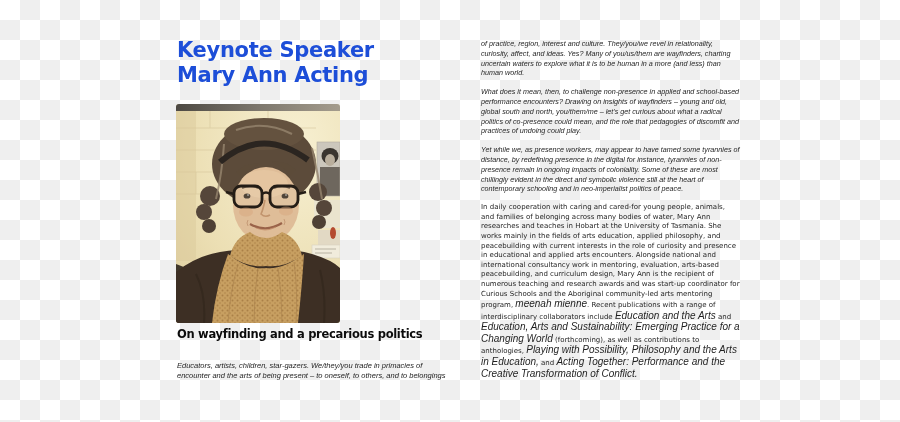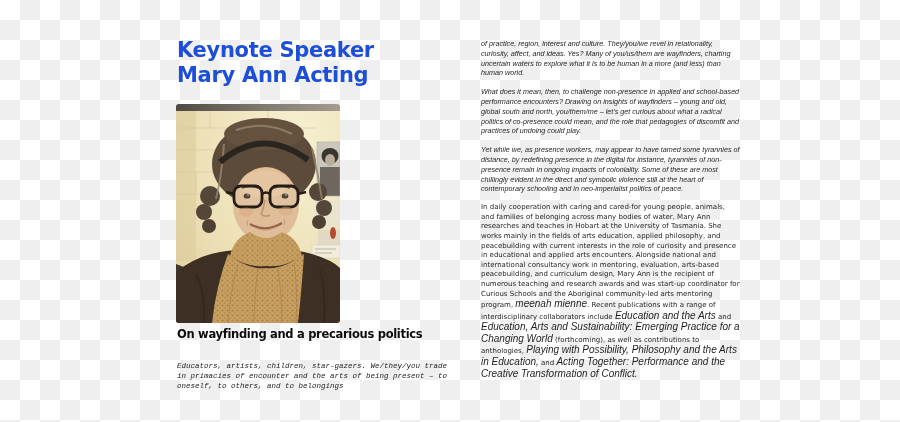--- a/index.html
+++ b/index.html
@@ -32,21 +32,21 @@
     position: absolute; left: 177px; top: 328px; margin: 0;
     font-family: "DejaVu Sans", sans-serif;
     font-size: 11.5px; font-weight: 700; line-height: 13.5px;
     letter-spacing: -0.3px; color: #0c0c0c; white-space: nowrap;
   }
   .talk-title span { display: block; text-align: right; }
 
   .lede {
     position: absolute; left: 177px; top: 361px; margin: 0;
     width: 272px;
-    font-family: Liberation Mono, monospace;
+    font-family: Liberation Sans, sans-serif;
     font-style: italic; font-size: 7.5px; line-height: 10px;
     color: #242424;
   }
 
   
   .right-col {
     position: absolute; left: 481px; top: 39px; width: 259px;
     color: #262626;
   }
   .right-col p { margin: 0 0 9px 0; }

